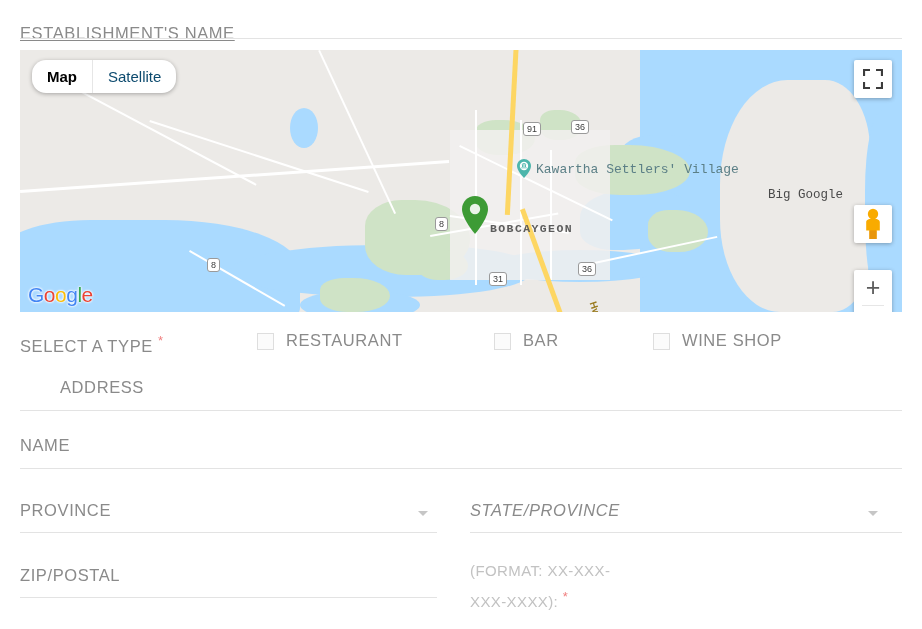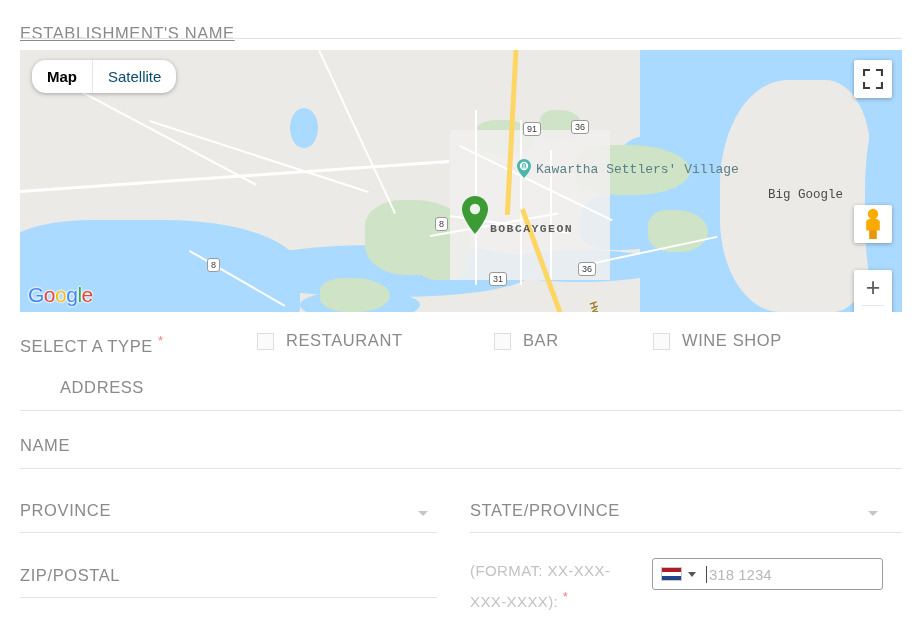--- a/index.html
+++ b/index.html
@@ -287,21 +287,21 @@
   
   #city-label { position:absolute; left:20px; top:436px; }
   #city-underline { left:20px; top:468px; width:882px; }
 
   
   #country-label { position:absolute; left:20px; top:501px; }
   #country-caret { position:absolute; left:418px; top:511px; }
   #country-underline { left:20px; top:532px; width:417px; }
 
   
-  #state-label { position:absolute; left:470px; top:501px; }
+  #state-label { position:absolute; left:470px; top:501px;font-style:italic; }
   #state-caret { position:absolute; left:868px; top:511px; }
   #state-underline { left:470px; top:532px; width:432px; }
 
   
   #zip-label { position:absolute; left:20px; top:566px; }
   #zip-underline { left:20px; top:597px; width:417px; }
 
   
   #phone-label-wrap {
     position: absolute;
@@ -516,26 +516,14 @@
   <div class="field-label" id="zip-label">ZIP/POSTAL</div>
   <div class="underline" id="zip-underline"></div>
 
   <div id="phone-label-wrap">
     <div>
       <span id="phone-format">(FORMAT: XX-XXX-XXX-XXXX):</span>
       <span class="req-star">*</span>
     </div>
   </div>
 
-  <div id="phone-input-wrap">
-    <div id="phone-flag-button">
-      <div class="flag-nl">
-        <div class="s1"></div>
-        <div class="s2"></div>
-        <div class="s3"></div>
-      </div>
-      <div class="flag-caret"></div>
-    </div>
-    <div id="phone-caret-line"></div>
-    <div id="phone-placeholder">318 1234</div>
-  </div>
 
 </div>
 
 </body></html>

